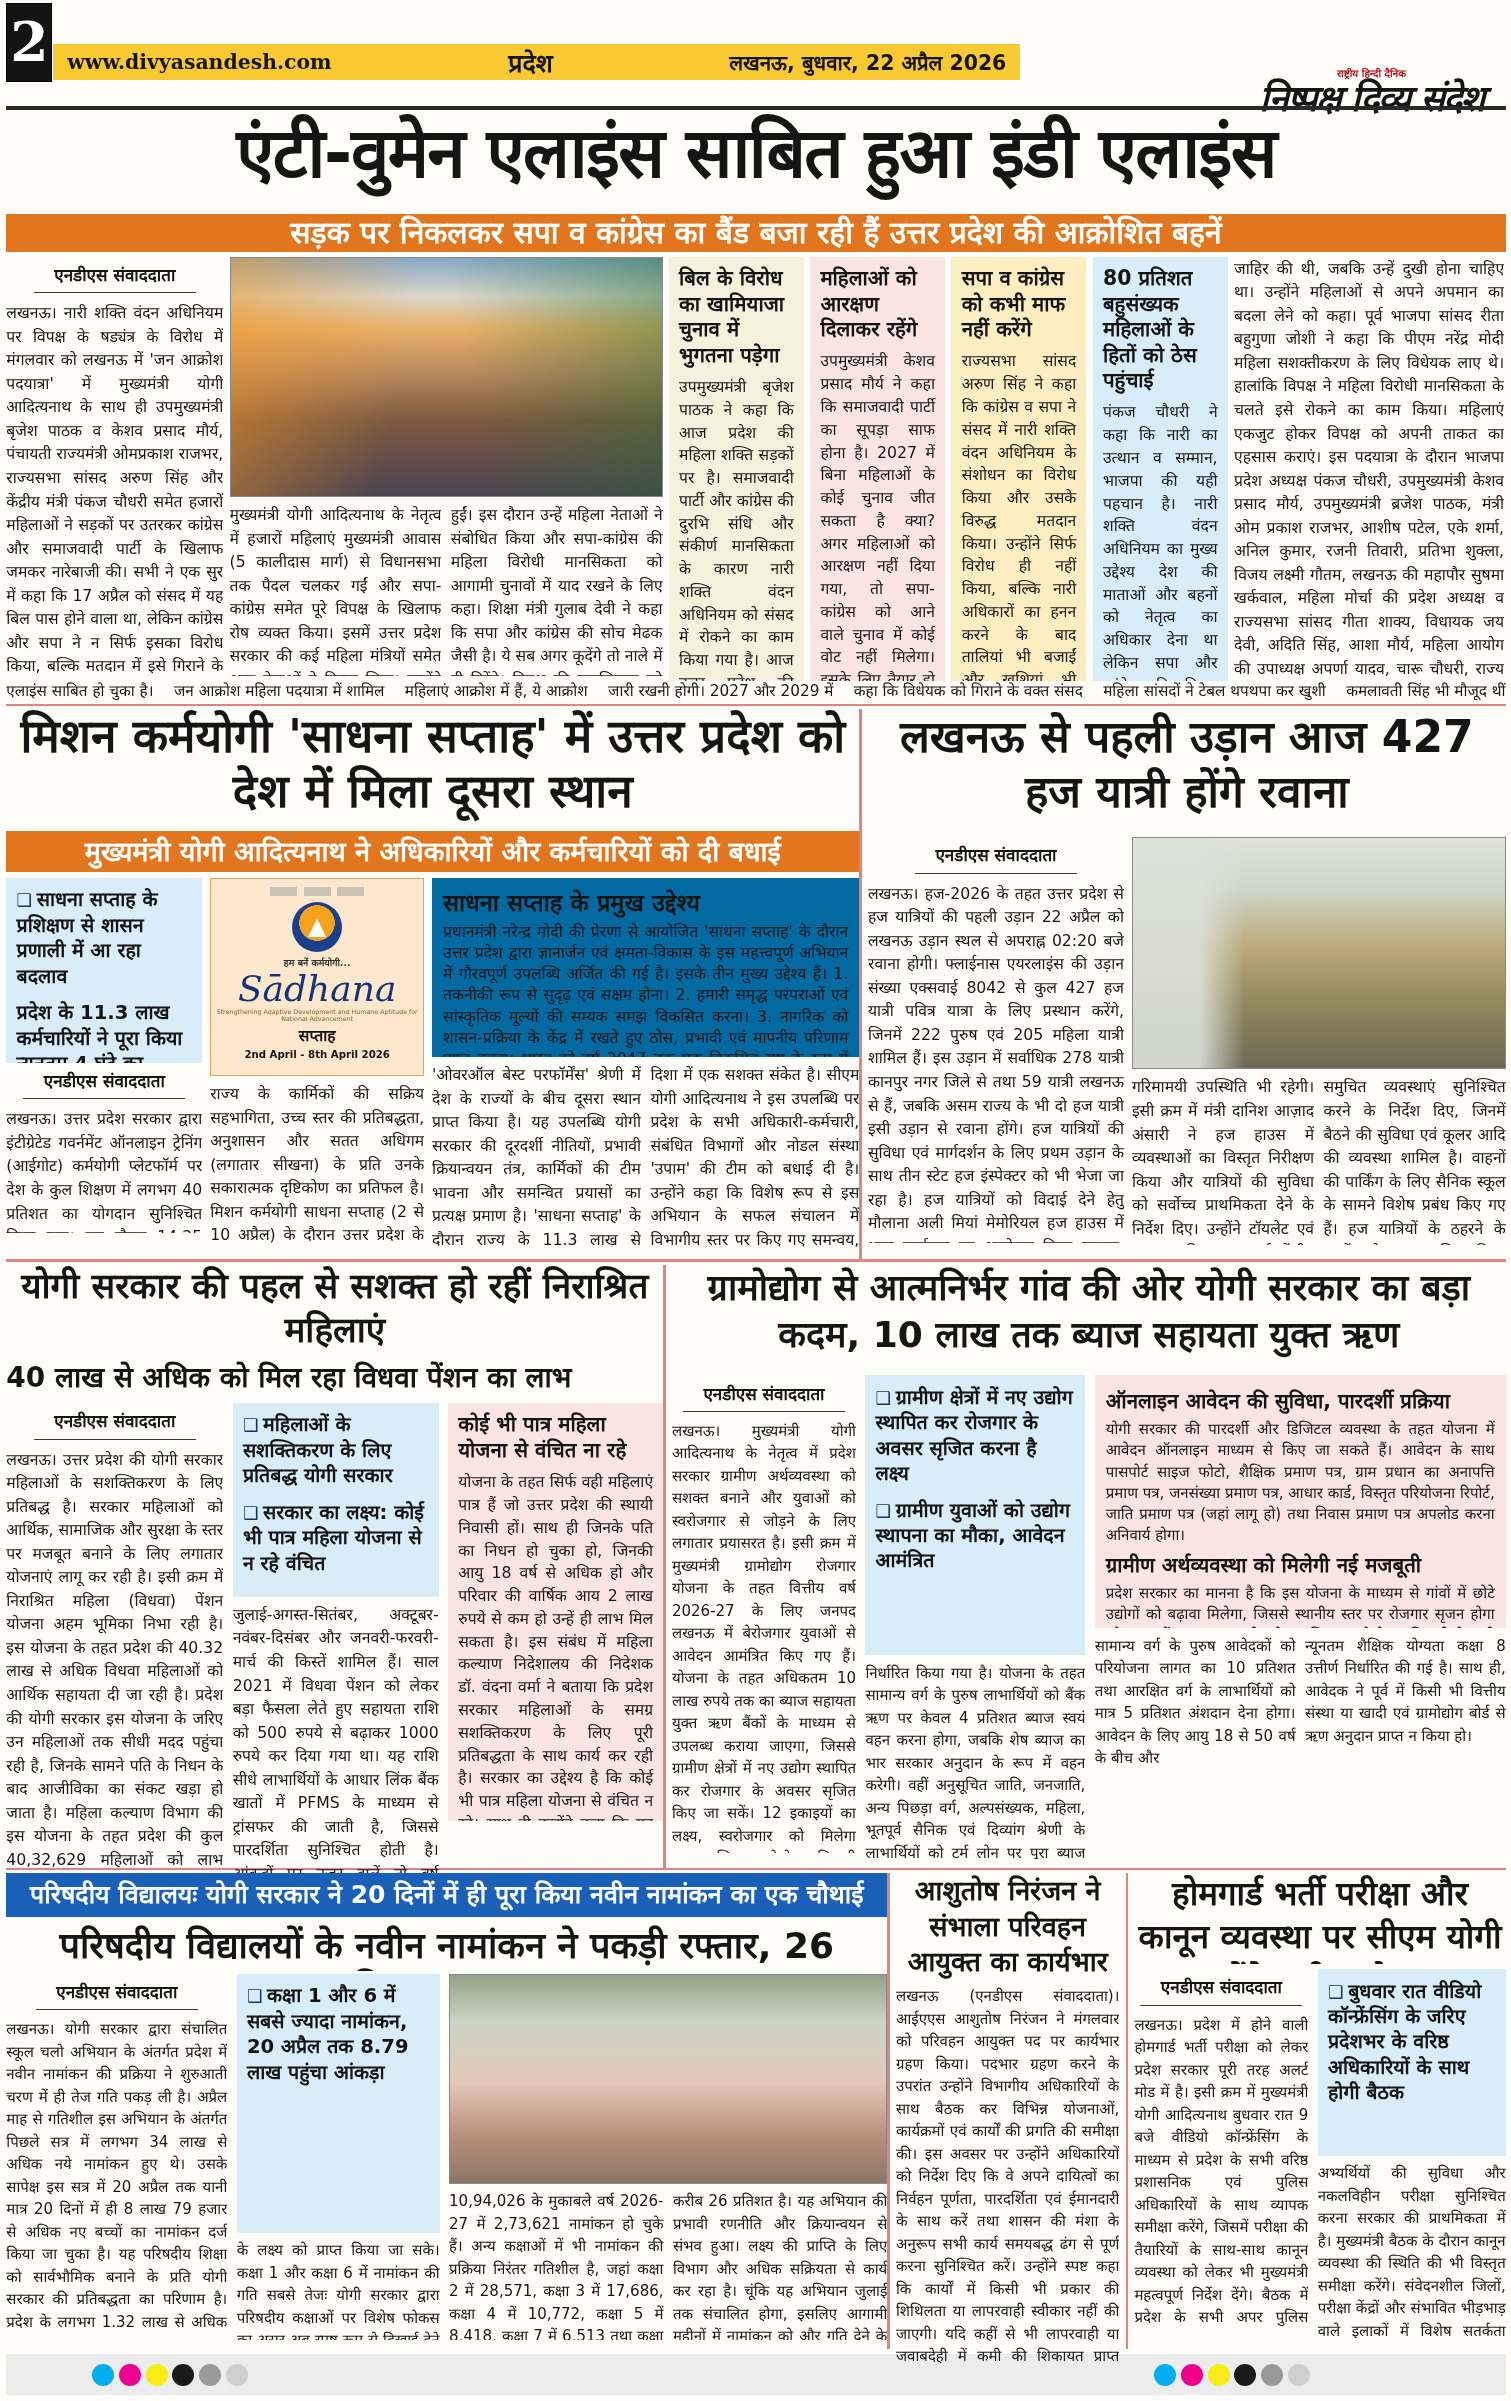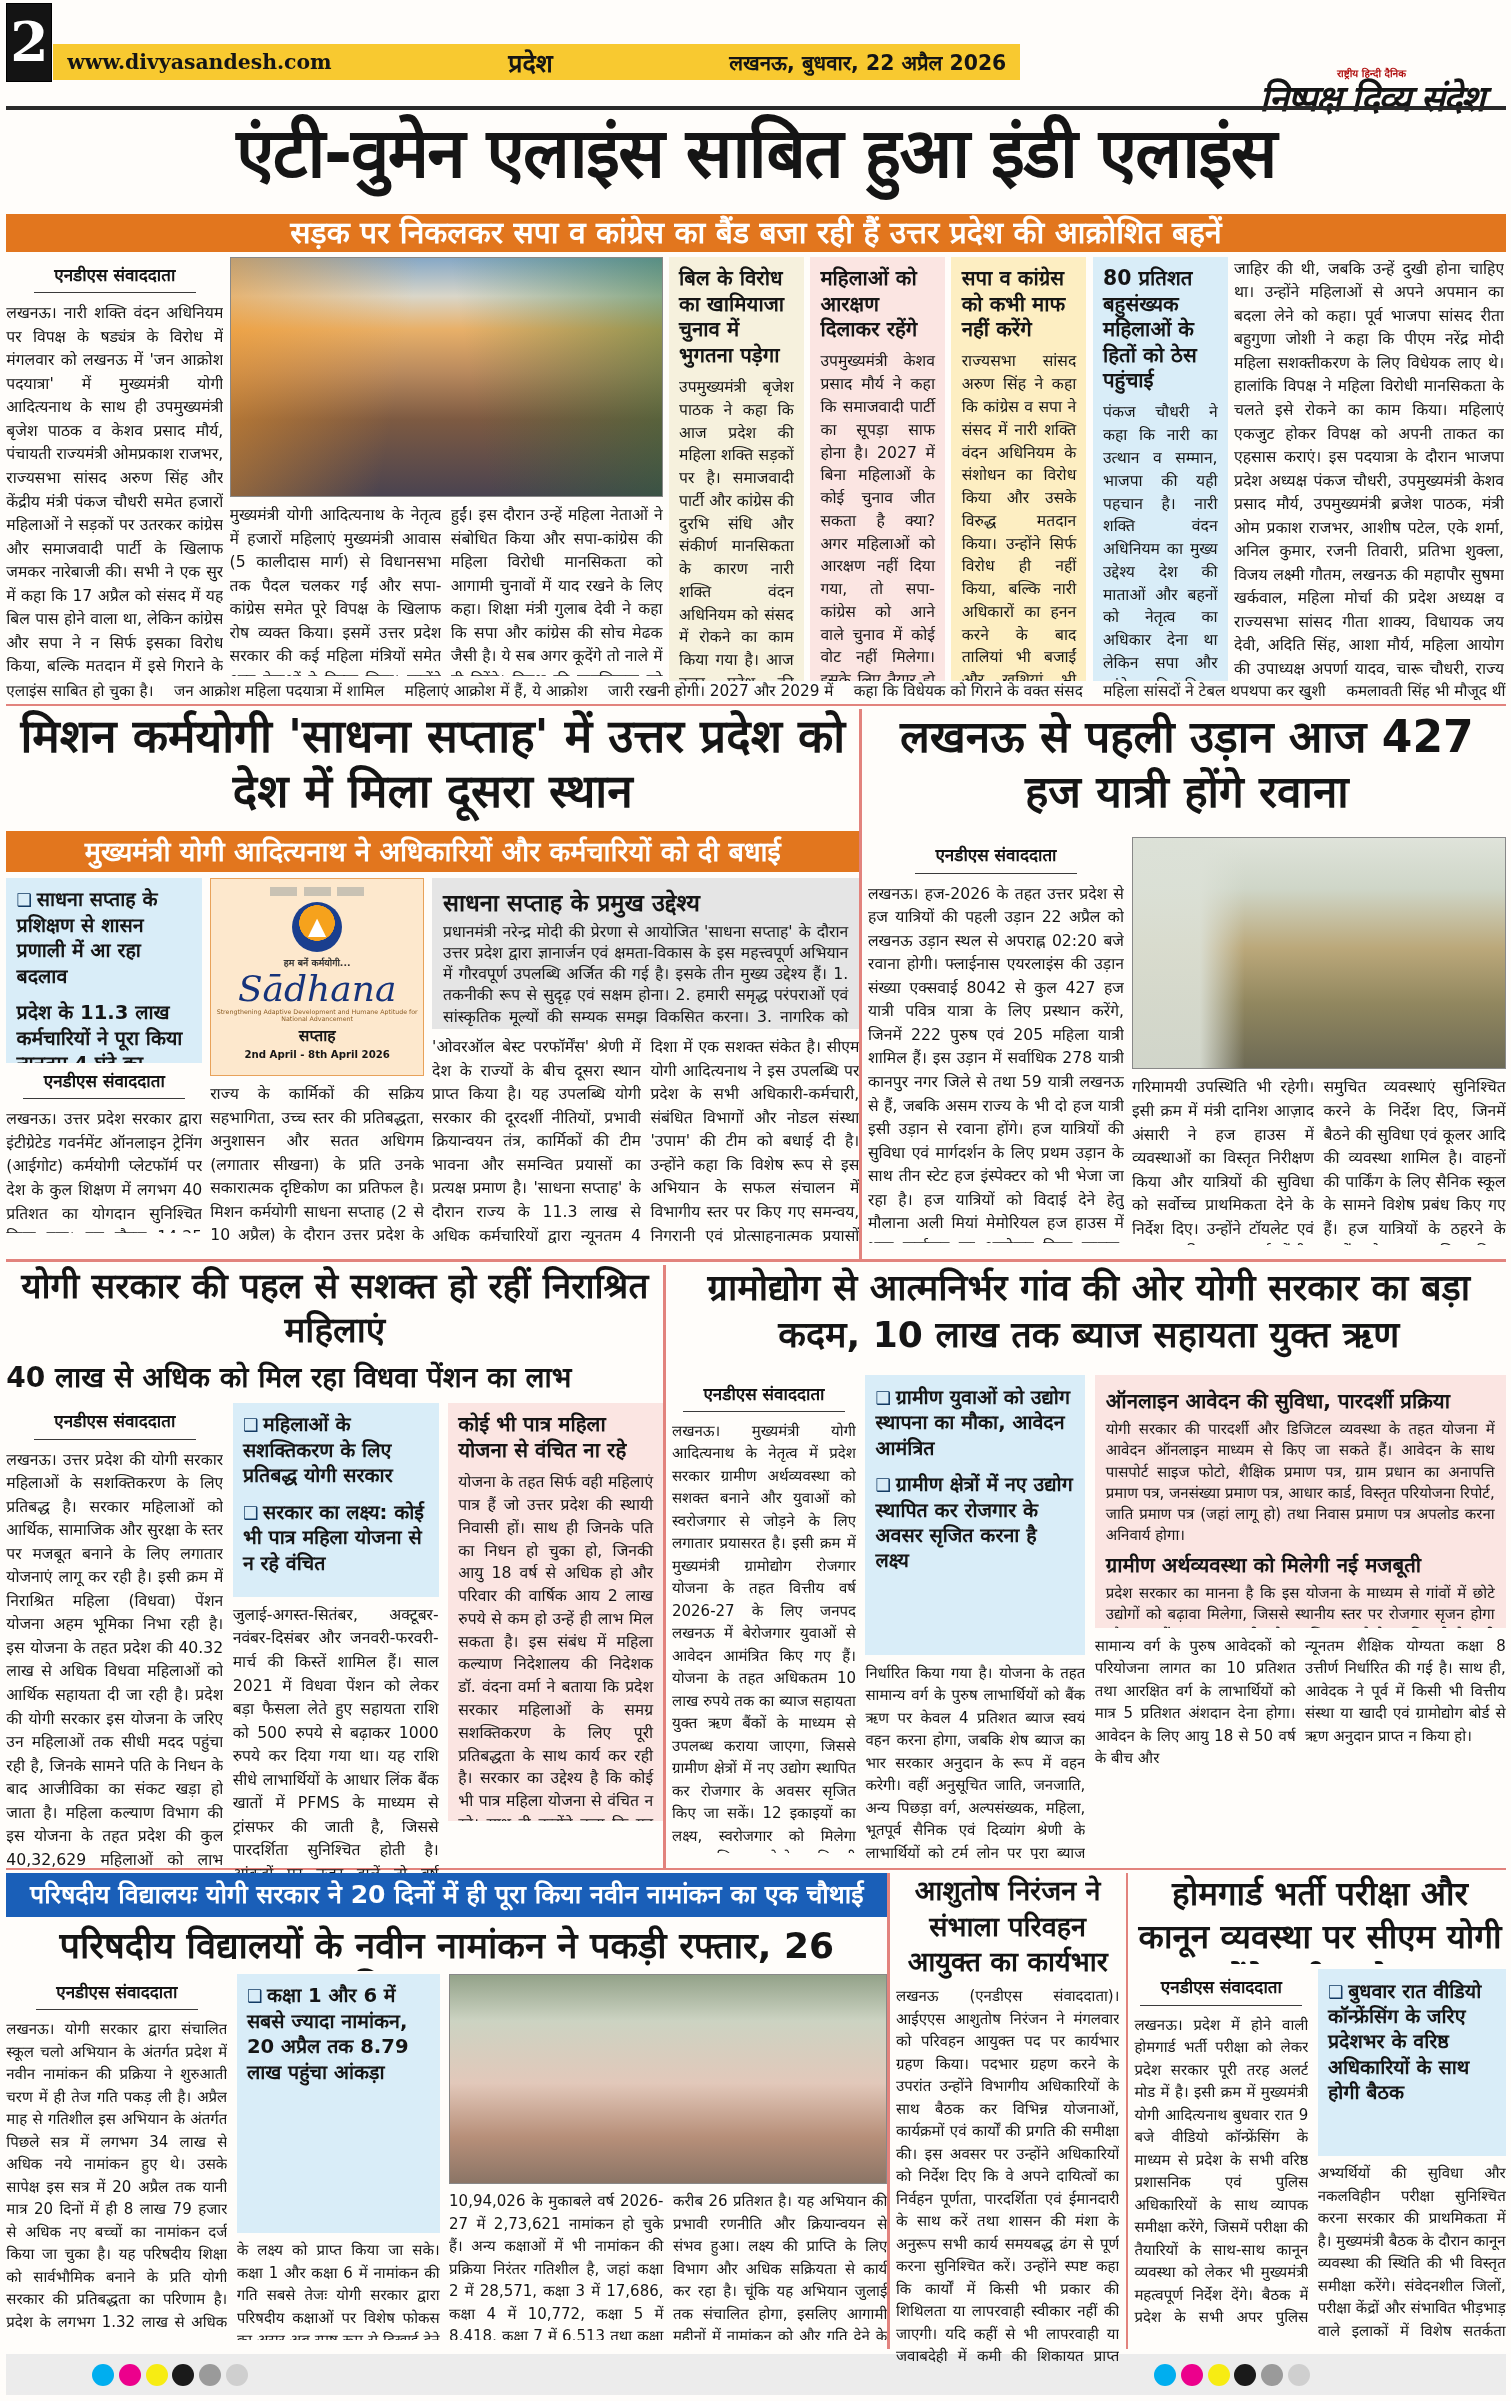--- a/index.html
+++ b/index.html
@@ -71,21 +71,21 @@
   .sadhana .govrow i { width:27px; height:9.4px; background:#c9c2b4; display:inline-block; }
   .sadhana .ring { width:50px; height:50px; margin:0 auto 3.1px; border-radius:50%;
                    background:radial-gradient(circle at 50% 42%, #f6a21c 0 46%, #1a3f8f 47% 100%);
                    color:#fff; font-size:23.6px; line-height:49px; }
   .sadhana .hamtag { font-size:9.4px; font-weight:bold; color:#333; }
   .sadhana .sname { font-family:"DejaVu Serif", serif; font-style:italic; font-size:36px; color:#16337a; line-height:1.1; }
   .sadhana .ssub { font-size:6.3px; color:#8a5b22; }
   .sadhana .sweek { font-size:15.7px; font-weight:bold; margin-top:1.6px; }
   .sadhana .sdates { font-size:10.2px; font-weight:bold; margin-top:3.1px; }
   .t2-cd { flex:1; display:flex; flex-direction:column; }
-  .objbox { background:#e5e5e5; padding:7.9px 11px; height:151px; overflow:hidden; margin-bottom:6.3px; }
+  .objbox { background:#0369a1; padding:7.9px 11px; height:179px; overflow:hidden; margin-bottom:6.3px; }
   .objbox .otitle { font-size:23.6px; font-weight:800; margin-bottom:3.1px; }
   .objbox .otext { font-size:15.7px; line-height:1.35; text-align:justify; }
   .t2-cd-cols { display:flex; gap:9.4px; flex:1; overflow:hidden; }
   .t2-cd-cols .bodytxt { flex:1; }
   .haj-head { font-size:44px; font-weight:800; text-align:center; line-height:1.25; height:123px; overflow:hidden; }
   .haj-row { display:flex; gap:7.9px; height:408px; margin-top:4.7px; }
   .haj-c1 { flex:0 0 256px; }
   .haj-rt { flex:1; display:flex; flex-direction:column; }
   .haj-photo { height:232px;
     background: linear-gradient(90deg, rgba(220,225,215,.9) 0 18%, rgba(255,255,255,0) 30%),
@@ -307,22 +307,22 @@
     <div class="rule-v"></div>
     <div class="t3-right">
       <div class="gram-head">ग्रामोद्योग से आत्मनिर्भर गांव की ओर योगी सरकार का बड़ा कदम, 10 लाख तक ब्याज सहायता युक्त ऋण</div>
       <div class="t3g-cols">
         <div class="t3g-c1">
           <div class="byline"><span>एनडीएस संवाददाता</span></div>
           <div class="bodytxt" style="height:433px; font-size:15px">लखनऊ। मुख्यमंत्री योगी आदित्यनाथ के नेतृत्व में प्रदेश सरकार ग्रामीण अर्थव्यवस्था को सशक्त बनाने और युवाओं को स्वरोजगार से जोड़ने के लिए लगातार प्रयासरत है। इसी क्रम में मुख्यमंत्री ग्रामोद्योग रोजगार योजना के तहत वित्तीय वर्ष 2026-27 के लिए जनपद लखनऊ में बेरोजगार युवाओं से आवेदन आमंत्रित किए गए हैं। योजना के तहत अधिकतम 10 लाख रुपये तक का ब्याज सहायता युक्त ऋण बैंकों के माध्यम से उपलब्ध कराया जाएगा, जिससे ग्रामीण क्षेत्रों में नए उद्योग स्थापित कर रोजगार के अवसर सृजित किए जा सकें। 12 इकाइयों का लक्ष्य, स्वरोजगार को मिलेगा बढ़ावा: जिला ग्रामोद्योग अधिकारी ए.के. गौतम ने बताया कि जनपद लखनऊ के लिए इस वर्ष 12 इकाइयों का लक्ष्य</div>
         </div>
         <div class="t3g-c2">
           <div class="infobox box-blue gramblue">
+            <div class="bpoint"><span class="bullet">❑</span><span>ग्रामीण क्षेत्रों में नए उद्योग स्थापित कर रोजगार के अवसर सृजित करना है लक्ष्य</span></div>
             <div class="bpoint"><span class="bullet">❑</span><span>ग्रामीण युवाओं को उद्योग स्थापना का मौका, आवेदन आमंत्रित</span></div>
-            <div class="bpoint"><span class="bullet">❑</span><span>ग्रामीण क्षेत्रों में नए उद्योग स्थापित कर रोजगार के अवसर सृजित करना है लक्ष्य</span></div>
           </div>
           <div class="bodytxt" style="flex:1; font-size:15px">निर्धारित किया गया है। योजना के तहत सामान्य वर्ग के पुरुष लाभार्थियों को बैंक ऋण पर केवल 4 प्रतिशत ब्याज स्वयं वहन करना होगा, जबकि शेष ब्याज का भार सरकार अनुदान के रूप में वहन करेगी। वहीं अनुसूचित जाति, जनजाति, अन्य पिछड़ा वर्ग, अल्पसंख्यक, महिला, भूतपूर्व सैनिक एवं दिव्यांग श्रेणी के लाभार्थियों को टर्म लोन पर पूरा ब्याज सरकार द्वारा वहन किया जाएगा। युवाओं के लिए आसान शर्तें: योजना में</div>
         </div>
         <div class="t3g-c3">
           <div class="grampink">
             <div class="ptitle">ऑनलाइन आवेदन की सुविधा, पारदर्शी प्रक्रिया</div>
             <div class="ptext">योगी सरकार की पारदर्शी और डिजिटल व्यवस्था के तहत योजना में आवेदन ऑनलाइन माध्यम से किए जा सकते हैं। आवेदन के साथ पासपोर्ट साइज फोटो, शैक्षिक प्रमाण पत्र, ग्राम प्रधान का अनापत्ति प्रमाण पत्र, जनसंख्या प्रमाण पत्र, आधार कार्ड, विस्तृत परियोजना रिपोर्ट, जाति प्रमाण पत्र (जहां लागू हो) तथा निवास प्रमाण पत्र अपलोड करना अनिवार्य होगा।</div>
             <div class="ptitle">ग्रामीण अर्थव्यवस्था को मिलेगी नई मजबूती</div>
             <div class="ptext">प्रदेश सरकार का मानना है कि इस योजना के माध्यम से गांवों में छोटे उद्योगों को बढ़ावा मिलेगा, जिससे स्थानीय स्तर पर रोजगार सृजन होगा और युवाओं का पलायन भी रुकेगा। जिला ग्रामोद्योग अधिकारी ने सभी पात्र युवाओं से अपील की है कि वे इस योजना का अधिकतम लाभ उठाकर आत्मनिर्भर बनने की दिशा में आगे बढ़ें और प्रदेश की अर्थव्यवस्था को मजबूती प्रदान करें। विस्तृत जानकारी के लिए जिला ग्रामोद्योग कार्यालय, 8-कैंट रोड, कैसरबाग, लखनऊ में संपर्क किया जा सकता है या दूरभाष संख्या 9580503141 एवं 7376766427 पर जानकारी प्राप्त की जा सकती है।</div>
           </div>

